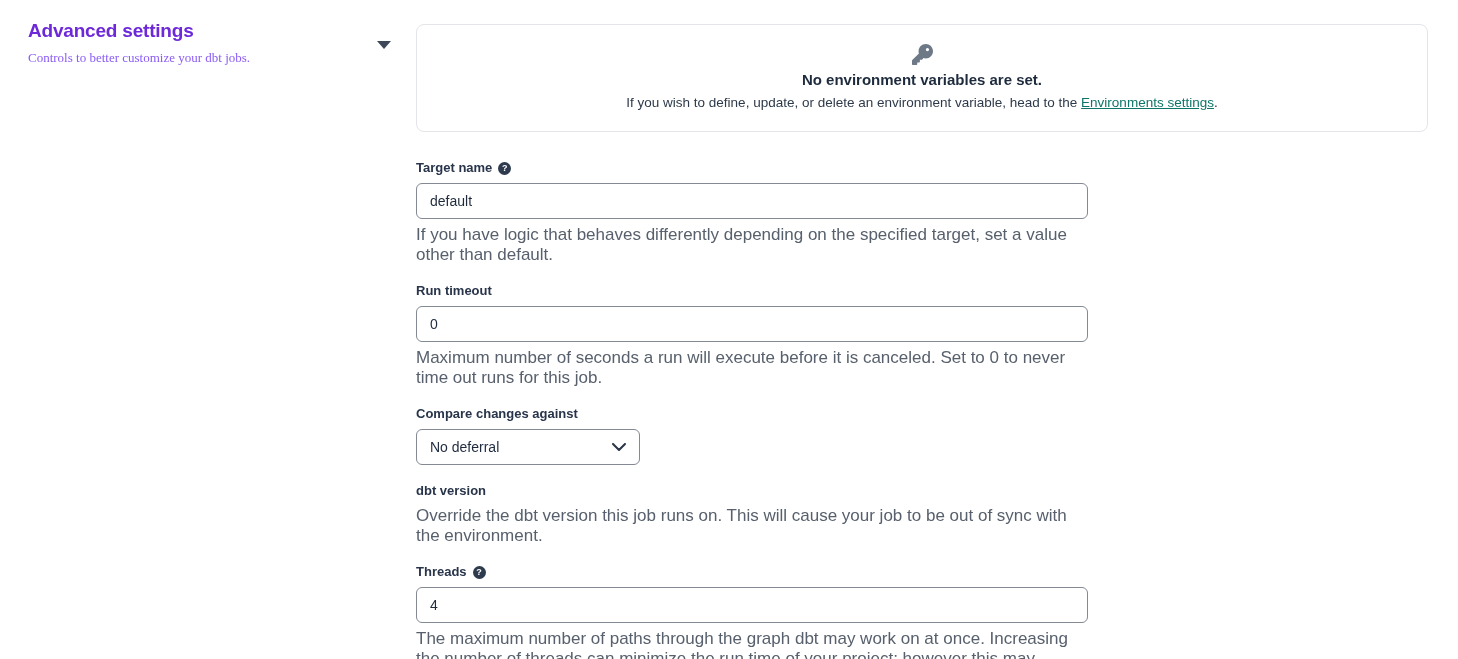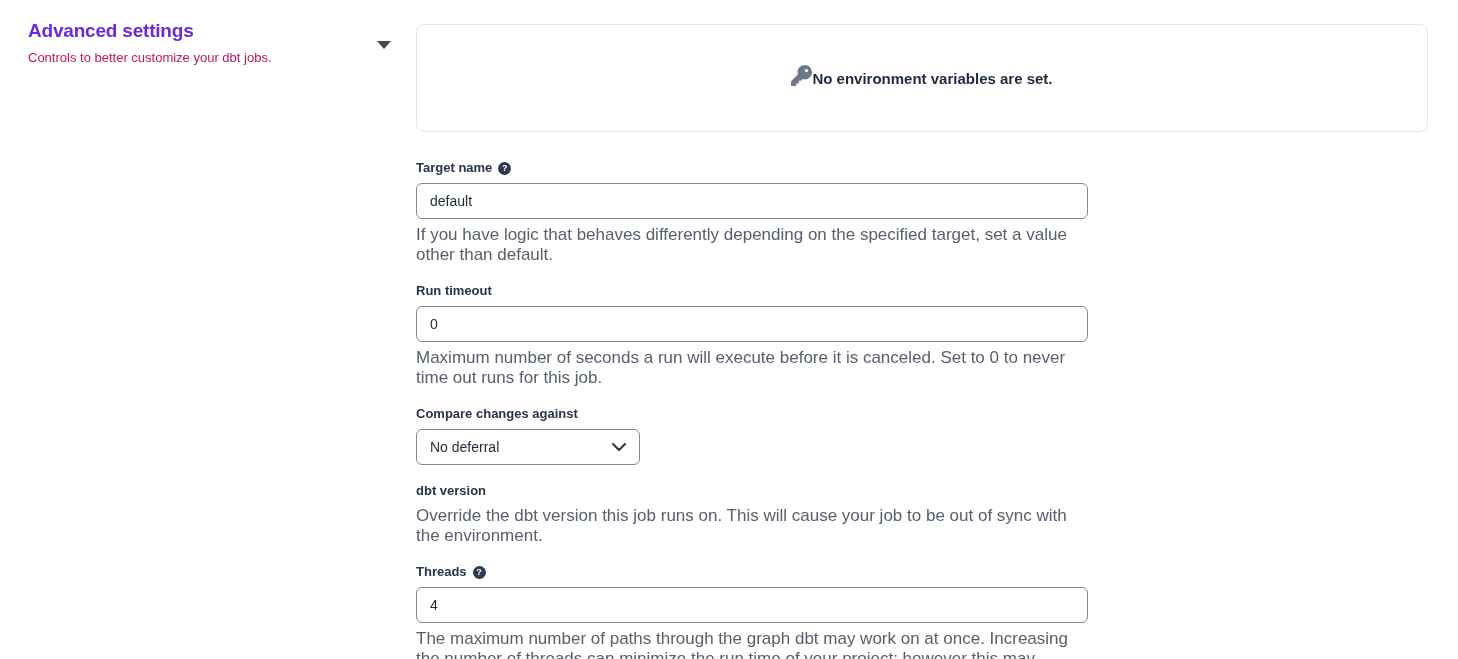--- a/index.html
+++ b/index.html
@@ -19,22 +19,23 @@
   .page-title {
     font-size: 19px;
     font-weight: 700;
     color: #6d28d9;
     letter-spacing: -0.2px;
     line-height: 24px;
   }
   .page-subtitle {
     margin-top: 6px;
     font-size: 13px;
-    color: #be185d;
+    color: #8b5cf6;
     line-height: 17px;
+    font-family: Liberation Serif, serif;
   }
   .collapse-caret {
     position: absolute;
     left: 377px;
     top: 41px;
     width: 0; height: 0;
     border-left: 7px solid transparent;
     border-right: 7px solid transparent;
     border-top: 8px solid #3d4859;
     cursor: pointer;
@@ -42,20 +43,21 @@
 
   
   .main { position: absolute; left: 416px; top: 24px; width: 1012px; }
 
   .env-panel {
     width: 100%;
     height: 108px;
     border: 1px solid #e3e5e9;
     border-radius: 8px;
     display: flex;
+    flex-direction: column;
     align-items: center;
     justify-content: center;
     text-align: center;
     background: #ffffff;
   }
   .env-icon { color: #6e7987; margin-bottom: 5px; line-height: 0; }
   .env-title {
     font-size: 15px;
     font-weight: 700;
     color: #1e2b3d;
@@ -137,20 +139,21 @@
 
 <div class="main">
 
   <div class="env-panel">
     <span class="env-icon">
       <svg width="21" height="21" viewBox="0 0 512 512" fill="currentColor" aria-hidden="true">
         <path d="M336 352c97.2 0 176-78.8 176-176S433.2 0 336 0S160 78.8 160 176c0 18.7 2.9 36.8 8.3 53.7L7 391c-4.5 4.5-7 10.6-7 17v80c0 13.3 10.7 24 24 24h80c13.3 0 24-10.7 24-24V448h40c13.3 0 24-10.7 24-24V384h40c6.4 0 12.5-2.5 17-7l33.3-33.3c16.9 5.4 35 8.3 53.7 8.3zM376 96a40 40 0 1 1 0 80 40 40 0 1 1 0-80z"></path>
       </svg>
     </span>
     <div class="env-title">No environment variables are set.</div>
+    <div class="env-message"><span>If you wish to define, update, or delete an environment variable, head to the </span><a class="env-link">Environments settings</a><span>.</span></div>
   </div>
 
   <div class="field first">
     <div class="label-row">
       <span class="field-label">Target name</span>
       <span class="help-icon">?</span>
     </div>
     <input class="text-input" type="text" value="default" style="">
     <div class="helper">If you have logic that behaves differently depending on the specified target, set a value other than default.</div>
   </div>

